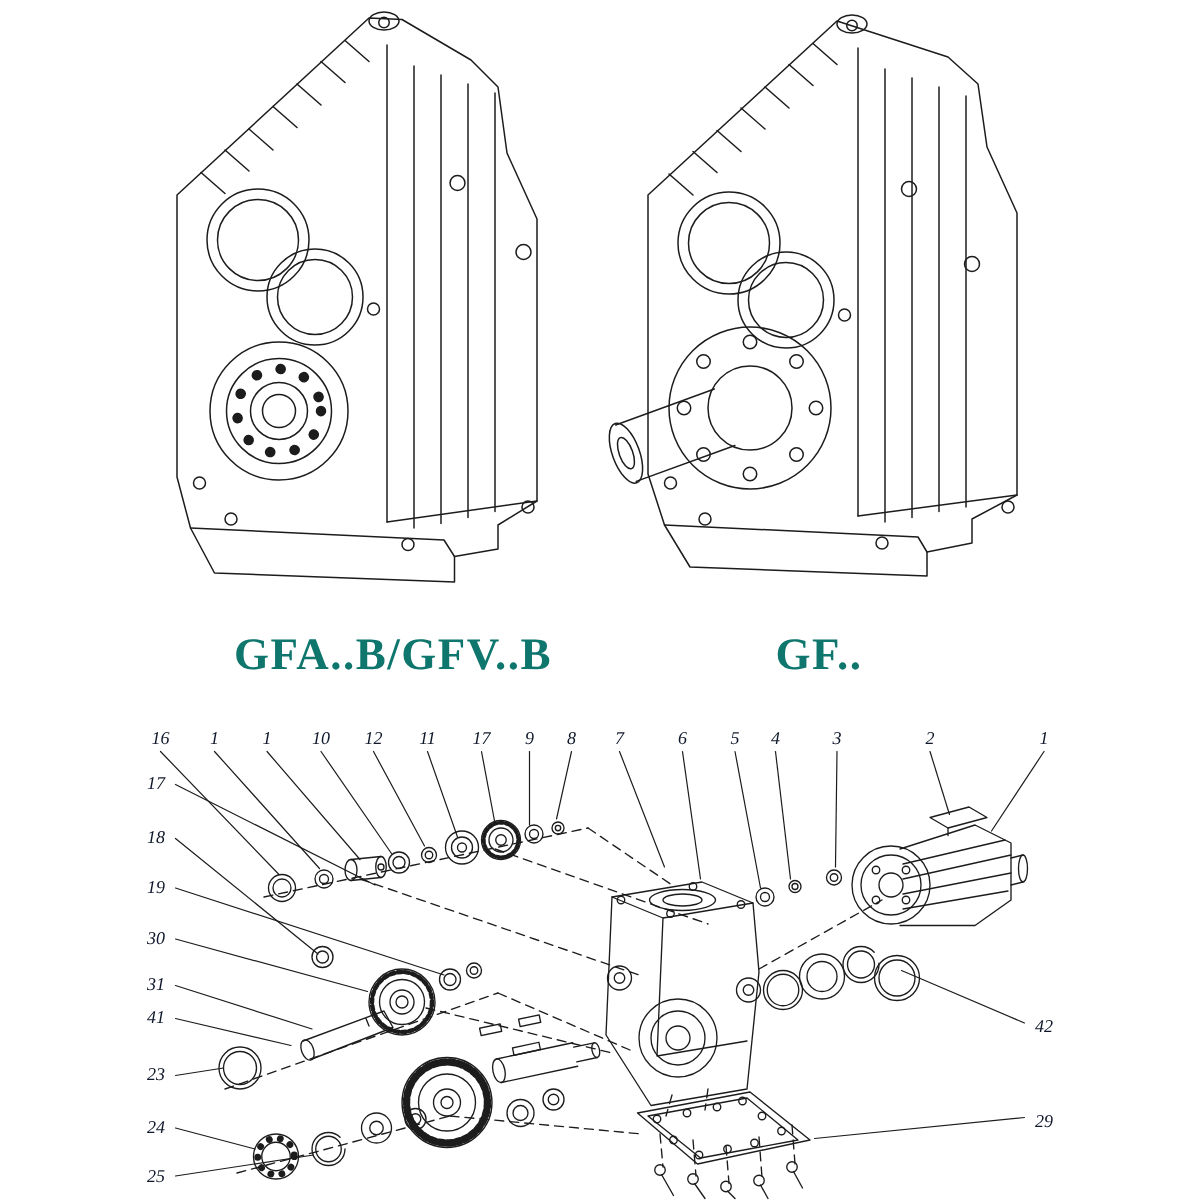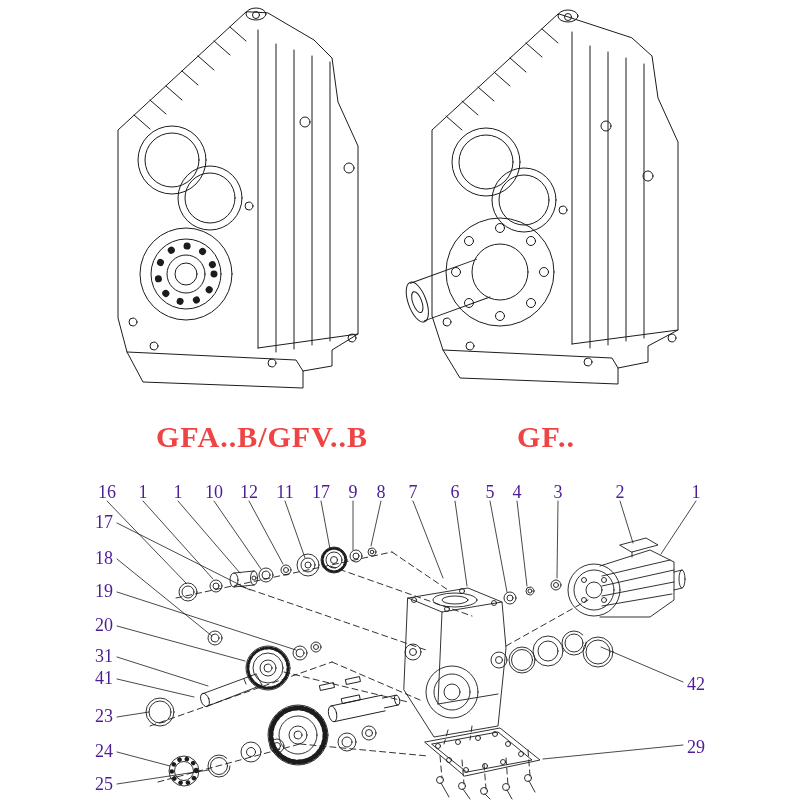--- a/index.html
+++ b/index.html
@@ -1,23 +1,23 @@
 <!DOCTYPE html>
 <html><head>
 <meta charset="utf-8">
 <style>
   html,body{margin:0;padding:0;}
   body{width:800px;height:800px;background:#ffffff;overflow:hidden;position:relative;
        font-family:"Liberation Serif", serif;}
   .page{position:absolute;inset:0;background:#ffffff;}
   svg{position:absolute;left:0;top:0;}
   .caption{position:absolute;transform:translate(-50%,-50%);font-weight:bold;
-           font-size:30px;letter-spacing:1px;color:#ef4444;white-space:nowrap;}
-  .co{position:absolute;transform:translate(-50%,-50%);font-size:18px;color:#4c1d95;
-      line-height:1;white-space:nowrap;}
+           font-size:30px;letter-spacing:1px;color:#0f766e;white-space:nowrap;}
+  .co{position:absolute;transform:translate(-50%,-50%);font-size:12px;color:#0f172a;
+      line-height:1;white-space:nowrap;font-style:italic;}
 </style>
 </head>
 <body>
 
 <div class="page">
 
 <svg width="800" height="800" viewBox="0 0 800 800">
   <g stroke="#1c1c1c" fill="none" stroke-width="1" stroke-linejoin="round" stroke-linecap="round">
 
     <g>
@@ -357,21 +357,21 @@
   <span class="co" style="left:455px;top:492px">6</span>
   <span class="co" style="left:490px;top:492px">5</span>
   <span class="co" style="left:517px;top:492px">4</span>
   <span class="co" style="left:558px;top:492px">3</span>
   <span class="co" style="left:620px;top:492px">2</span>
   <span class="co" style="left:696px;top:492px">1</span>
 
   <span class="co" style="left:104px;top:522px">17</span>
   <span class="co" style="left:104px;top:558px">18</span>
   <span class="co" style="left:104px;top:591px">19</span>
-  <span class="co" style="left:104px;top:625px">20</span>
+  <span class="co" style="left:104px;top:625px">30</span>
   <span class="co" style="left:104px;top:656px">31</span>
   <span class="co" style="left:104px;top:678px">41</span>
   <span class="co" style="left:104px;top:716px">23</span>
   <span class="co" style="left:104px;top:751px">24</span>
   <span class="co" style="left:104px;top:784px">25</span>
 
   <span class="co" style="left:696px;top:684px">42</span>
   <span class="co" style="left:696px;top:747px">29</span>
 </div>
 

